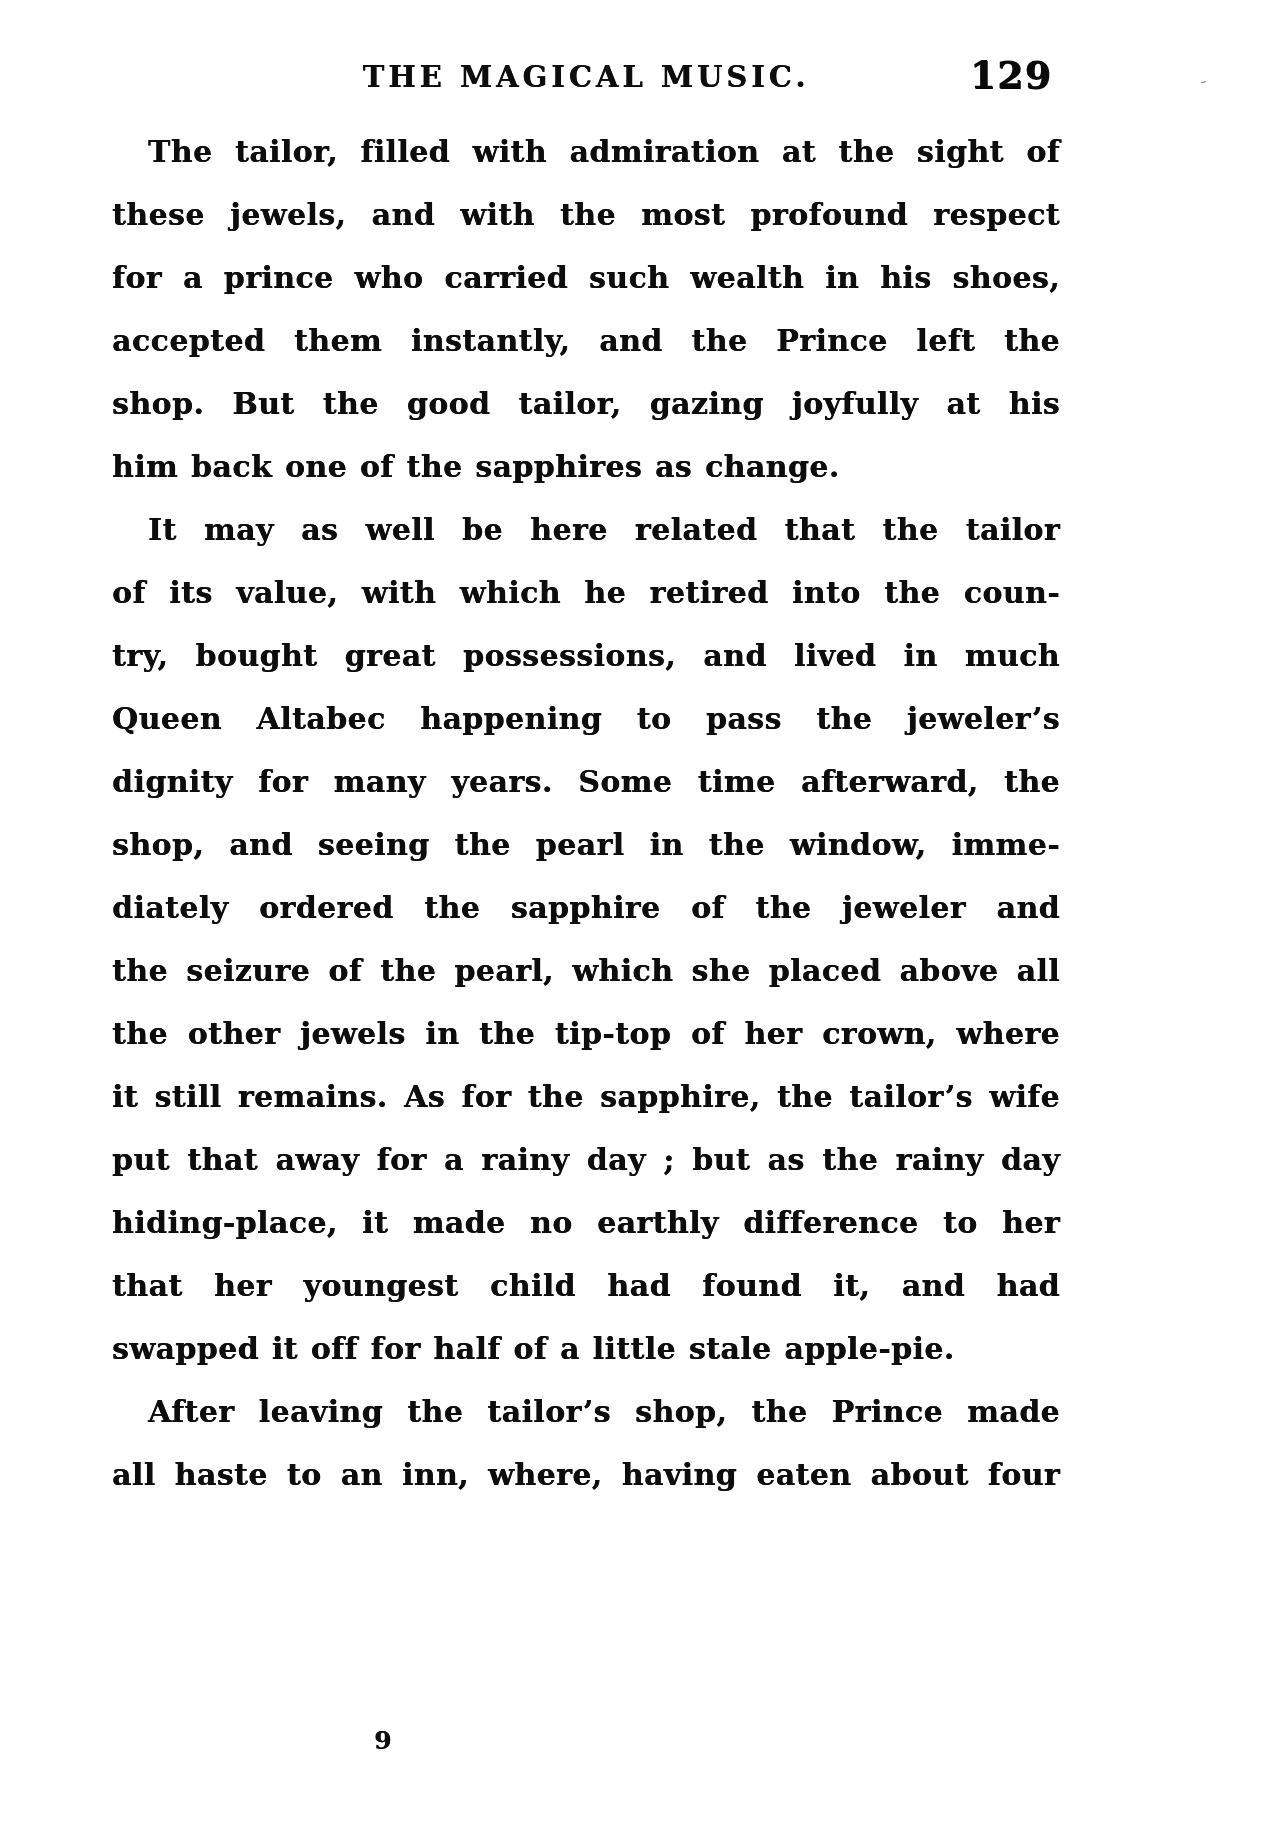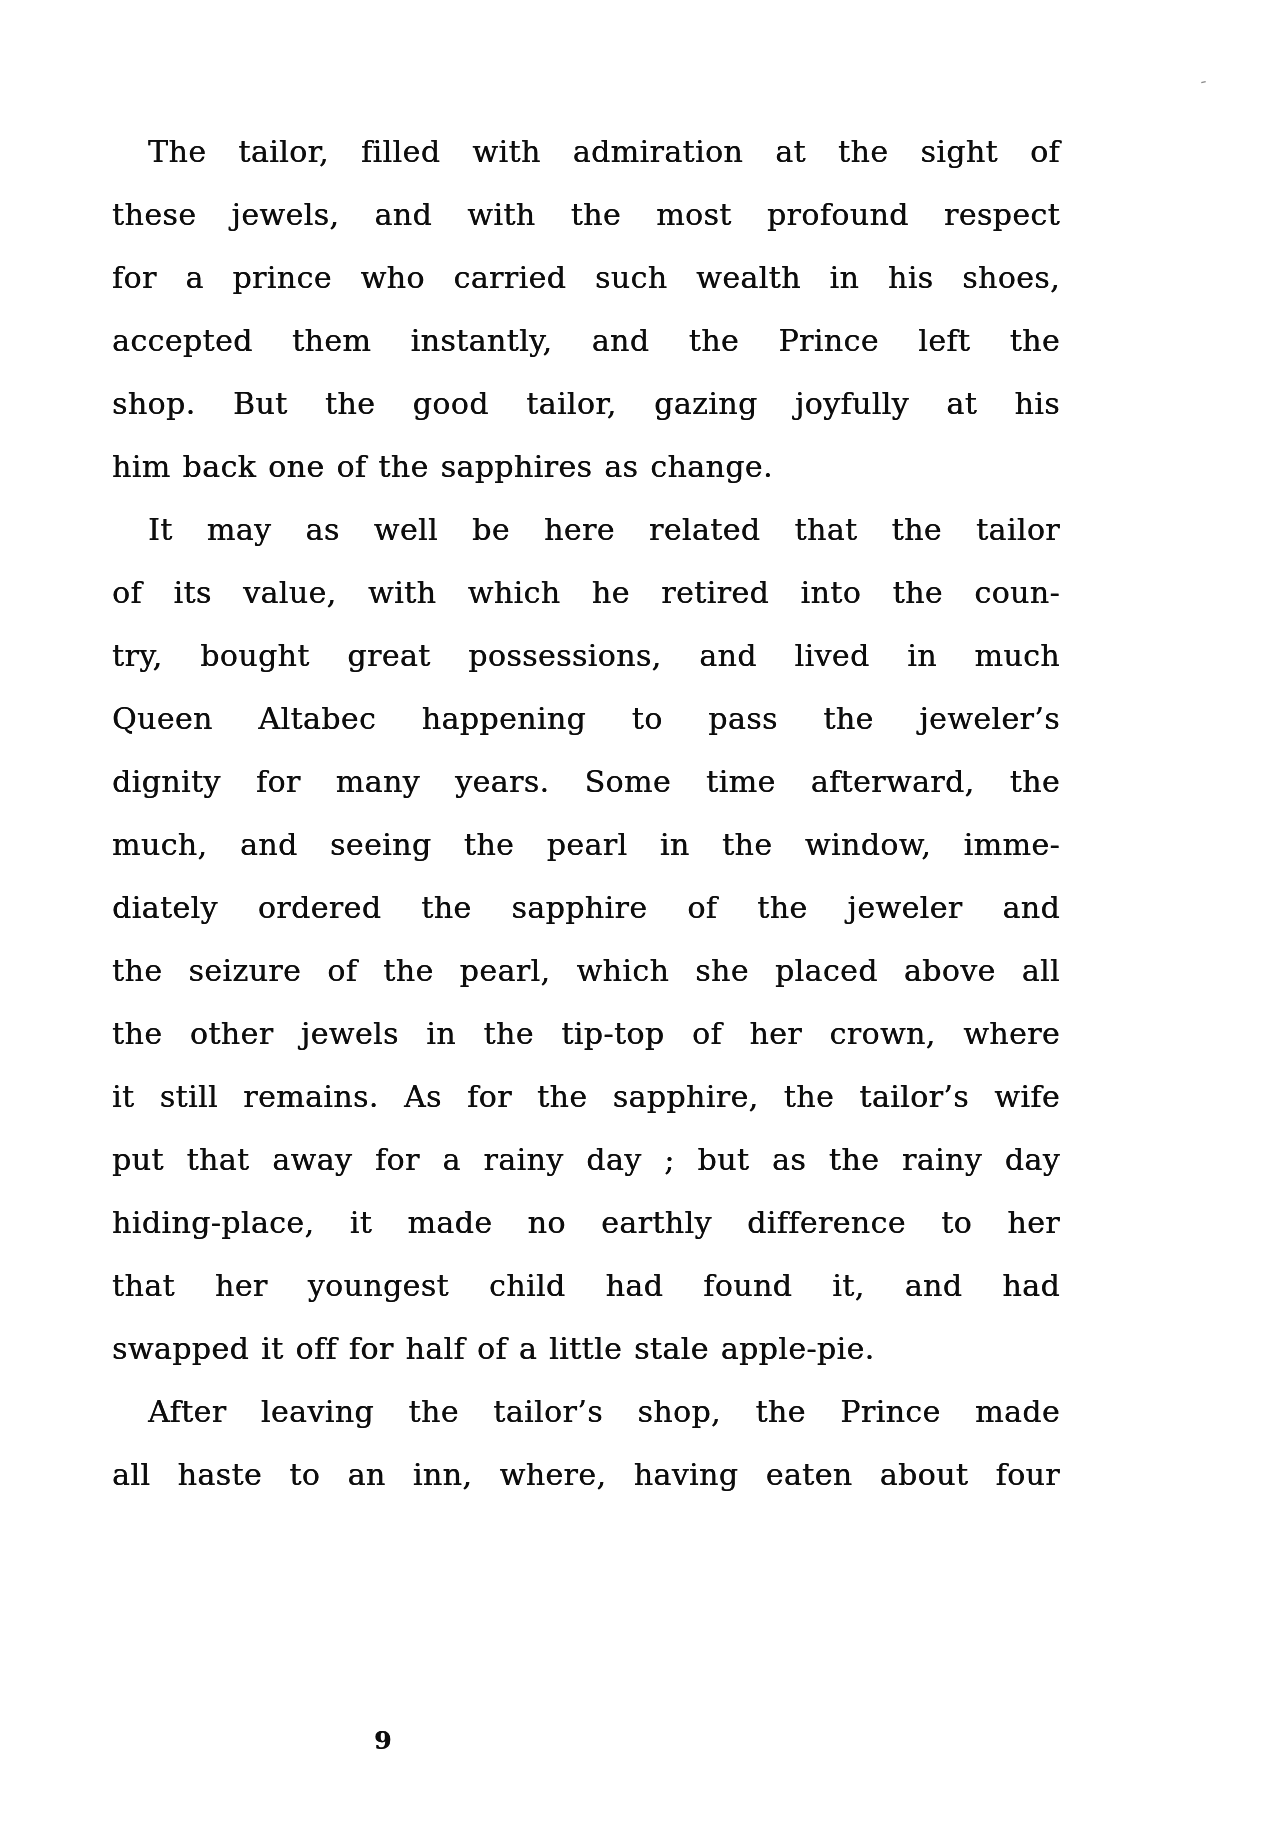--- a/index.html
+++ b/index.html
@@ -52,21 +52,21 @@
     font-size: 18px;
     color: #8a8a8a;
     transform: rotate(-12deg);
   }
   .body-text {
     position: absolute;
     top: 120px;
     left: 112px;
     width: 948px;
     font-size: 30px;
-    font-weight: 400;
+    font-weight: 700;
     line-height: 63px;
     letter-spacing: 0.4px;
     word-spacing: 2px;
     color: #0d0d0d;
     text-shadow: 0.35px 0.35px 0 #0d0d0d;
   }
   .line {
     text-align: justify;
     text-align-last: justify;
     height: 63px;
@@ -86,36 +86,40 @@
     font-weight: 700;
     color: #0d0d0d;
     text-shadow: 0.4px 0.4px 0 #0d0d0d;
   }
 </style>
 </head>
 <body>
 
 <div class="page">
 
+  <div class="running-header">
+    <div class="header-title">THE MAGICAL MUSIC.</div>
+    <div class="page-number">129</div>
+  </div>
 
   <div class="corner-noise">-</div>
 
   <div class="body-text">
       <div class="line first">The tailor, filled with admiration at the sight of</div>
       <div class="line">these jewels, and with the most profound respect</div>
       <div class="line">for a prince who carried such wealth in his shoes,</div>
       <div class="line">accepted them instantly, and the Prince left the</div>
       <div class="line">shop. But the good tailor, gazing joyfully at his</div>
       <div class="line rag">him back one of the sapphires as change.</div>
       <div class="line first">It may as well be here related that the tailor</div>
       <div class="line">of its value, with which he retired into the coun-</div>
       <div class="line">try, bought great possessions, and lived in much</div>
       <div class="line">Queen Altabec happening to pass the jeweler’s</div>
       <div class="line">dignity for many years. Some time afterward, the</div>
-      <div class="line">much, and seeing the pearl in the window, imme-</div>
+      <div class="line">shop, and seeing the pearl in the window, imme-</div>
       <div class="line">diately ordered the sapphire of the jeweler and</div>
       <div class="line">the seizure of the pearl, which she placed above all</div>
       <div class="line">the other jewels in the tip-top of her crown, where</div>
       <div class="line">it still remains. As for the sapphire, the tailor’s wife</div>
       <div class="line">put that away for a rainy day ; but as the rainy day</div>
       <div class="line">hiding-place, it made no earthly difference to her</div>
       <div class="line">that her youngest child had found it, and had</div>
       <div class="line rag">swapped it off for half of a little stale apple-pie.</div>
       <div class="line first">After leaving the tailor’s shop, the Prince made</div>
       <div class="line">all haste to an inn, where, having eaten about four</div>

